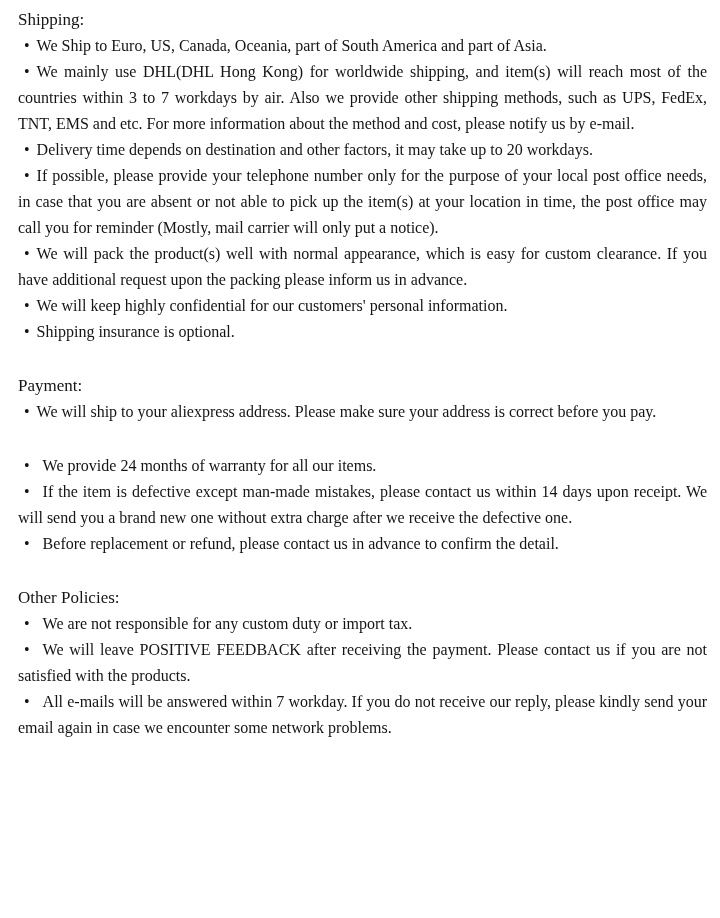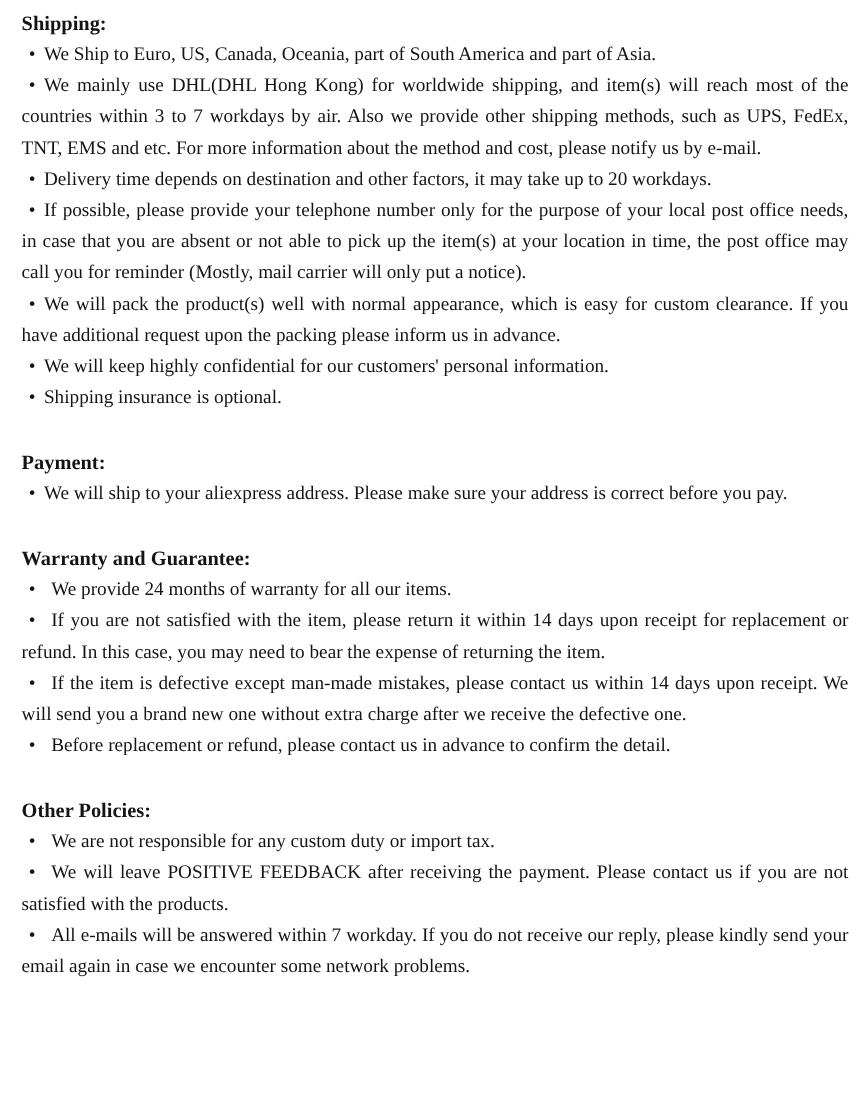--- a/index.html
+++ b/index.html
@@ -13,21 +13,21 @@
     line-height: 26px;
     overflow: hidden;
   }
   .doc {
     padding: 7px 13px 0 18px;
   }
   .section { margin: 0; }
   .section + .section { margin-top: 28px; }
   .section-heading {
     font-size: 17px;
-    font-weight: bold;
+    font-weight: normal;
     margin: 0;
     line-height: 26px;
   }
   .li {
     margin: 0;
     text-align: justify;
     text-indent: 6px;
   }
   .bullet {
     display: inline;
@@ -50,23 +50,21 @@
     <p class="li"><span class="bullet">•</span><span>We will keep highly confidential for our customers' personal information.</span></p>
     <p class="li"><span class="bullet">•</span><span>Shipping insurance is optional.</span></p>
   </div>
 
   <div class="section">
     <h2 class="section-heading">Payment:</h2>
     <p class="li"><span class="bullet">•</span><span>We will ship to your aliexpress address. Please make sure your address is correct before you pay.</span></p>
   </div>
 
   <div class="section wide-gap">
-    <h2 class="section-heading">Warranty and Guarantee:</h2>
     <p class="li"><span class="bullet">•</span><span>We provide 24 months of warranty for all our items.</span></p>
-    <p class="li"><span class="bullet">•</span><span>If you are not satisfied with the item, please return it within 14 days upon receipt for replacement or refund. In this case, you may need to bear the expense of returning the item.</span></p>
     <p class="li"><span class="bullet">•</span><span>If the item is defective except man-made mistakes, please contact us within 14 days upon receipt. We will send you a brand new one without extra charge after we receive the defective one.</span></p>
     <p class="li"><span class="bullet">•</span><span>Before replacement or refund, please contact us in advance to confirm the detail.</span></p>
   </div>
 
   <div class="section wide-gap">
     <h2 class="section-heading">Other Policies:</h2>
     <p class="li"><span class="bullet">•</span><span>We are not responsible for any custom duty or import tax.</span></p>
     <p class="li"><span class="bullet">•</span><span>We will leave POSITIVE FEEDBACK after receiving the payment. Please contact us if you are not satisfied with the products.</span></p>
     <p class="li"><span class="bullet">•</span><span>All e-mails will be answered within 7 workday. If you do not receive our reply, please kindly send your email again in case we encounter some network problems.</span></p>
   </div>

